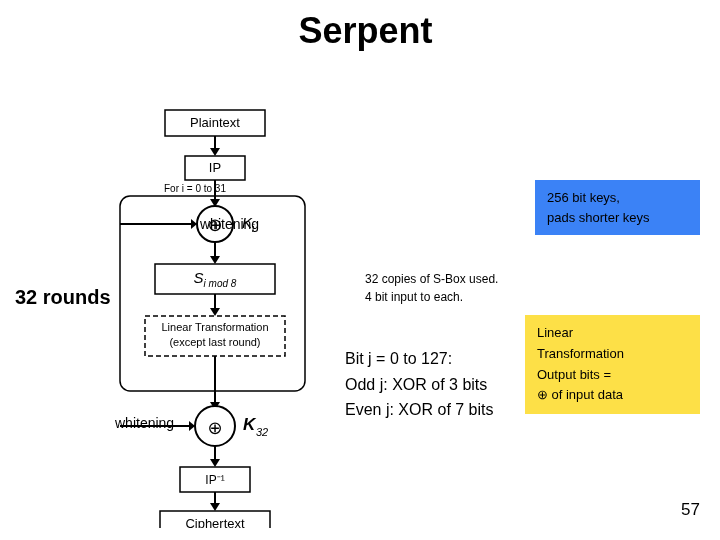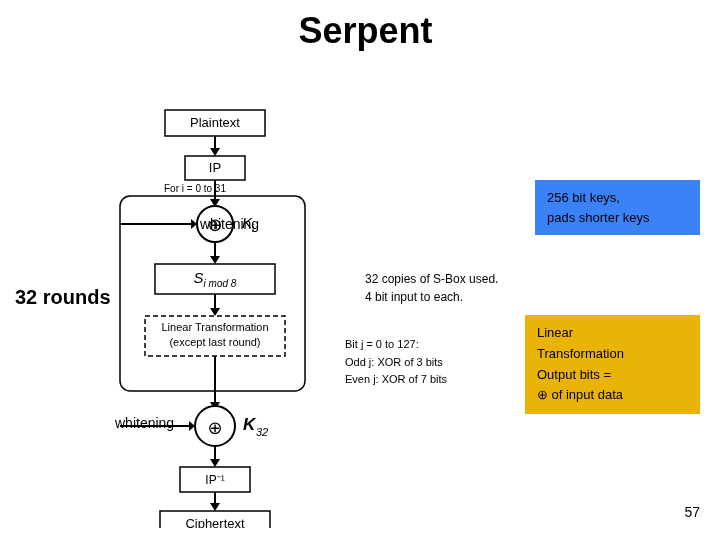--- a/index.html
+++ b/index.html
@@ -114,29 +114,29 @@
   <div style="position:absolute; right:20px; top:120px; background:#3b82f6; padding:8px 12px; width:165px; font-size:13px; font-family:Arial; line-height:1.5;">
     <span>256 bit keys,</span><br>
     <span>pads shorter keys</span>
   </div>
 
   <div style="position:absolute; left:365px; top:210px; font-size:12px; font-family:Arial; line-height:1.5;">
     <span>32 copies of S-Box used.</span><br>
     <span>4 bit input to each.</span>
   </div>
 
-  <div style="position:absolute; left:345px; top:276px; font-size:11px; font-family:Arial; line-height:1.6;">
+  <div style="position:absolute; left:345px; top:286px; font-size:16px; font-family:Arial; line-height:1.6;">
     <span>Bit j = 0 to 127:</span><br>
     <span>Odd j: XOR of 3 bits</span><br>
     <span>Even j: XOR of 7 bits</span>
   </div>
 
-  <div style="position:absolute; right:20px; top:255px; background:#eab308; padding:8px 12px; width:175px; font-size:13px; font-family:Arial; line-height:1.6;">
+  <div style="position:absolute; right:20px; top:255px; background:#fde047; padding:8px 12px; width:175px; font-size:13px; font-family:Arial; line-height:1.6;">
     <span>Linear</span><br>
     <span>Transformation</span><br>
     <span>Output bits =</span><br>
     <span>⊕ of input data</span>
   </div>
 
 
-  <div style="position:absolute; bottom:20px; right:20px; font-size:14px; font-family:Arial;">57</div>
+  <div style="position:absolute; bottom:20px; right:20px; font-size:17px; font-family:Arial;">57</div>
 
 </div>
 
 </body></html>

